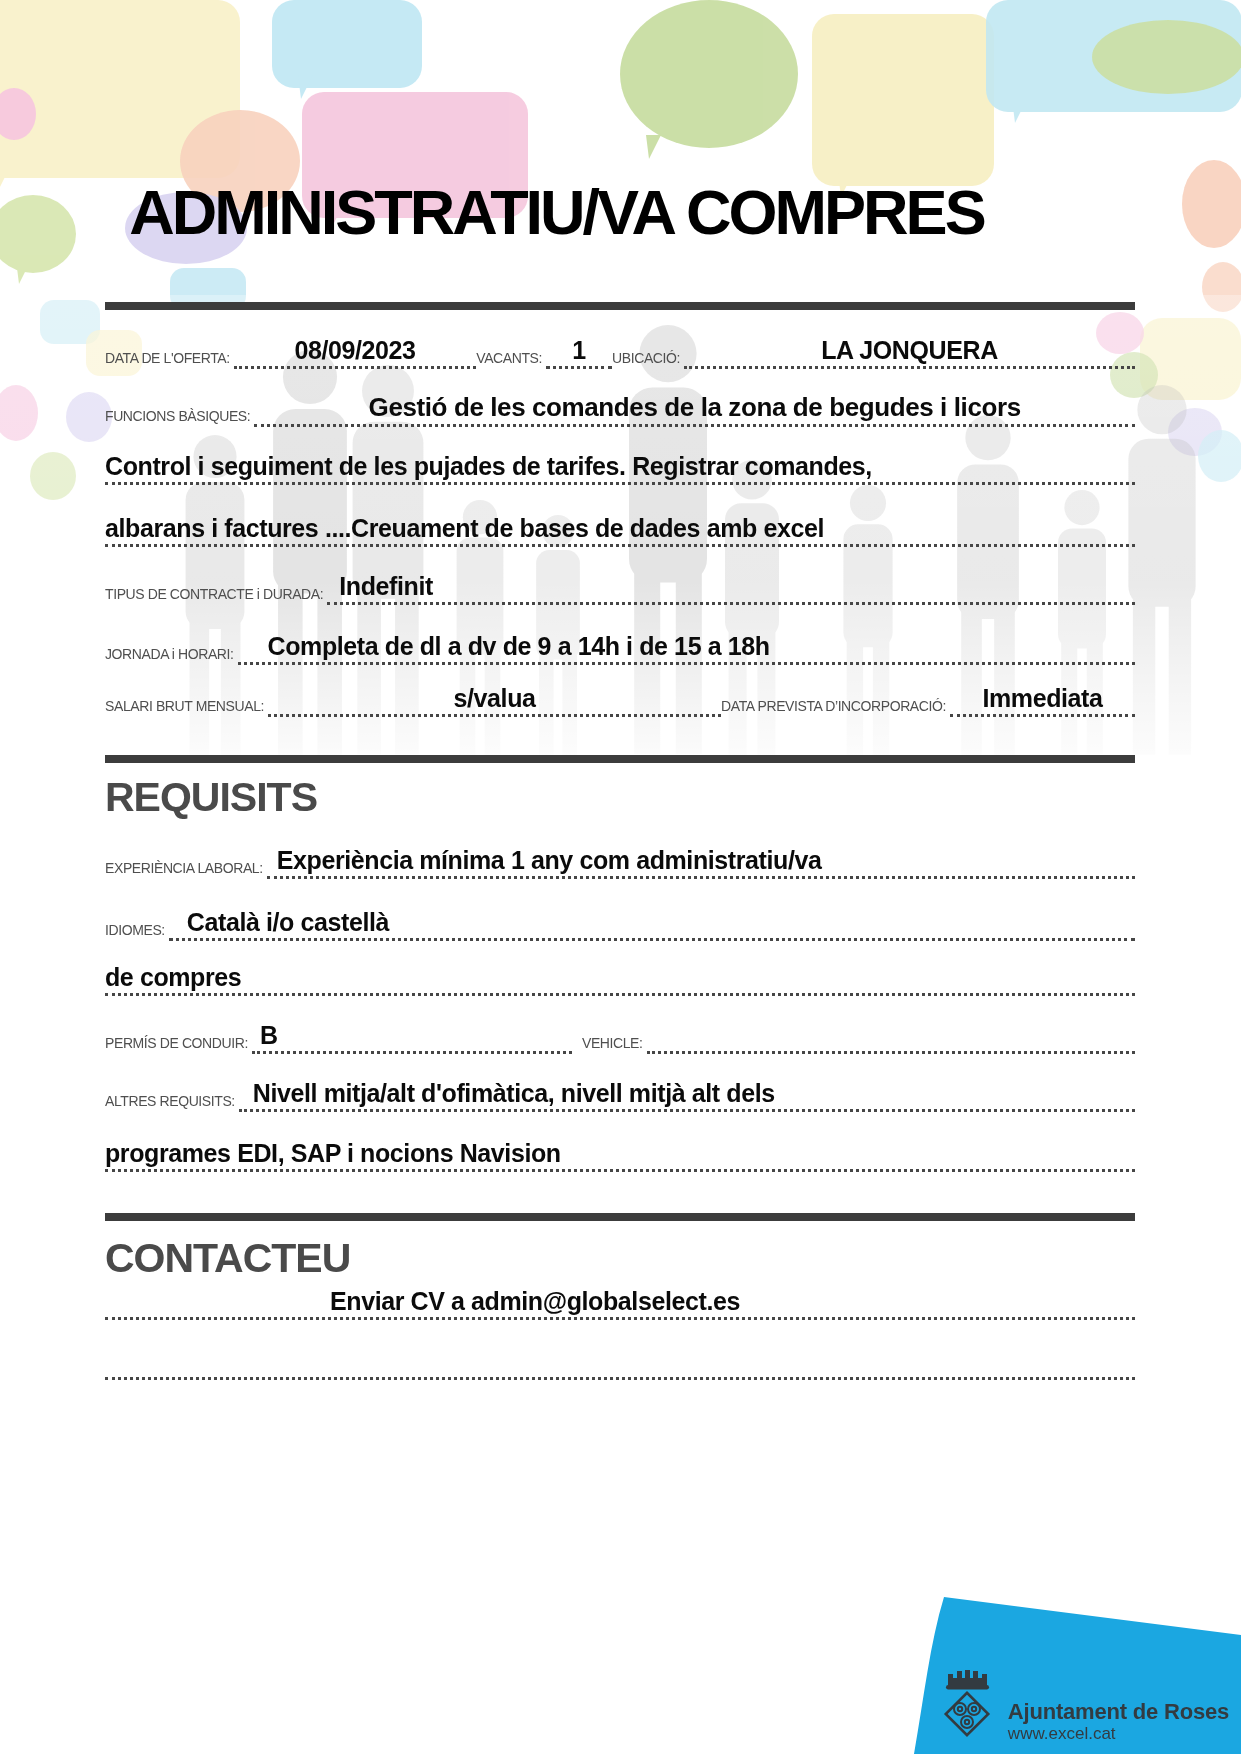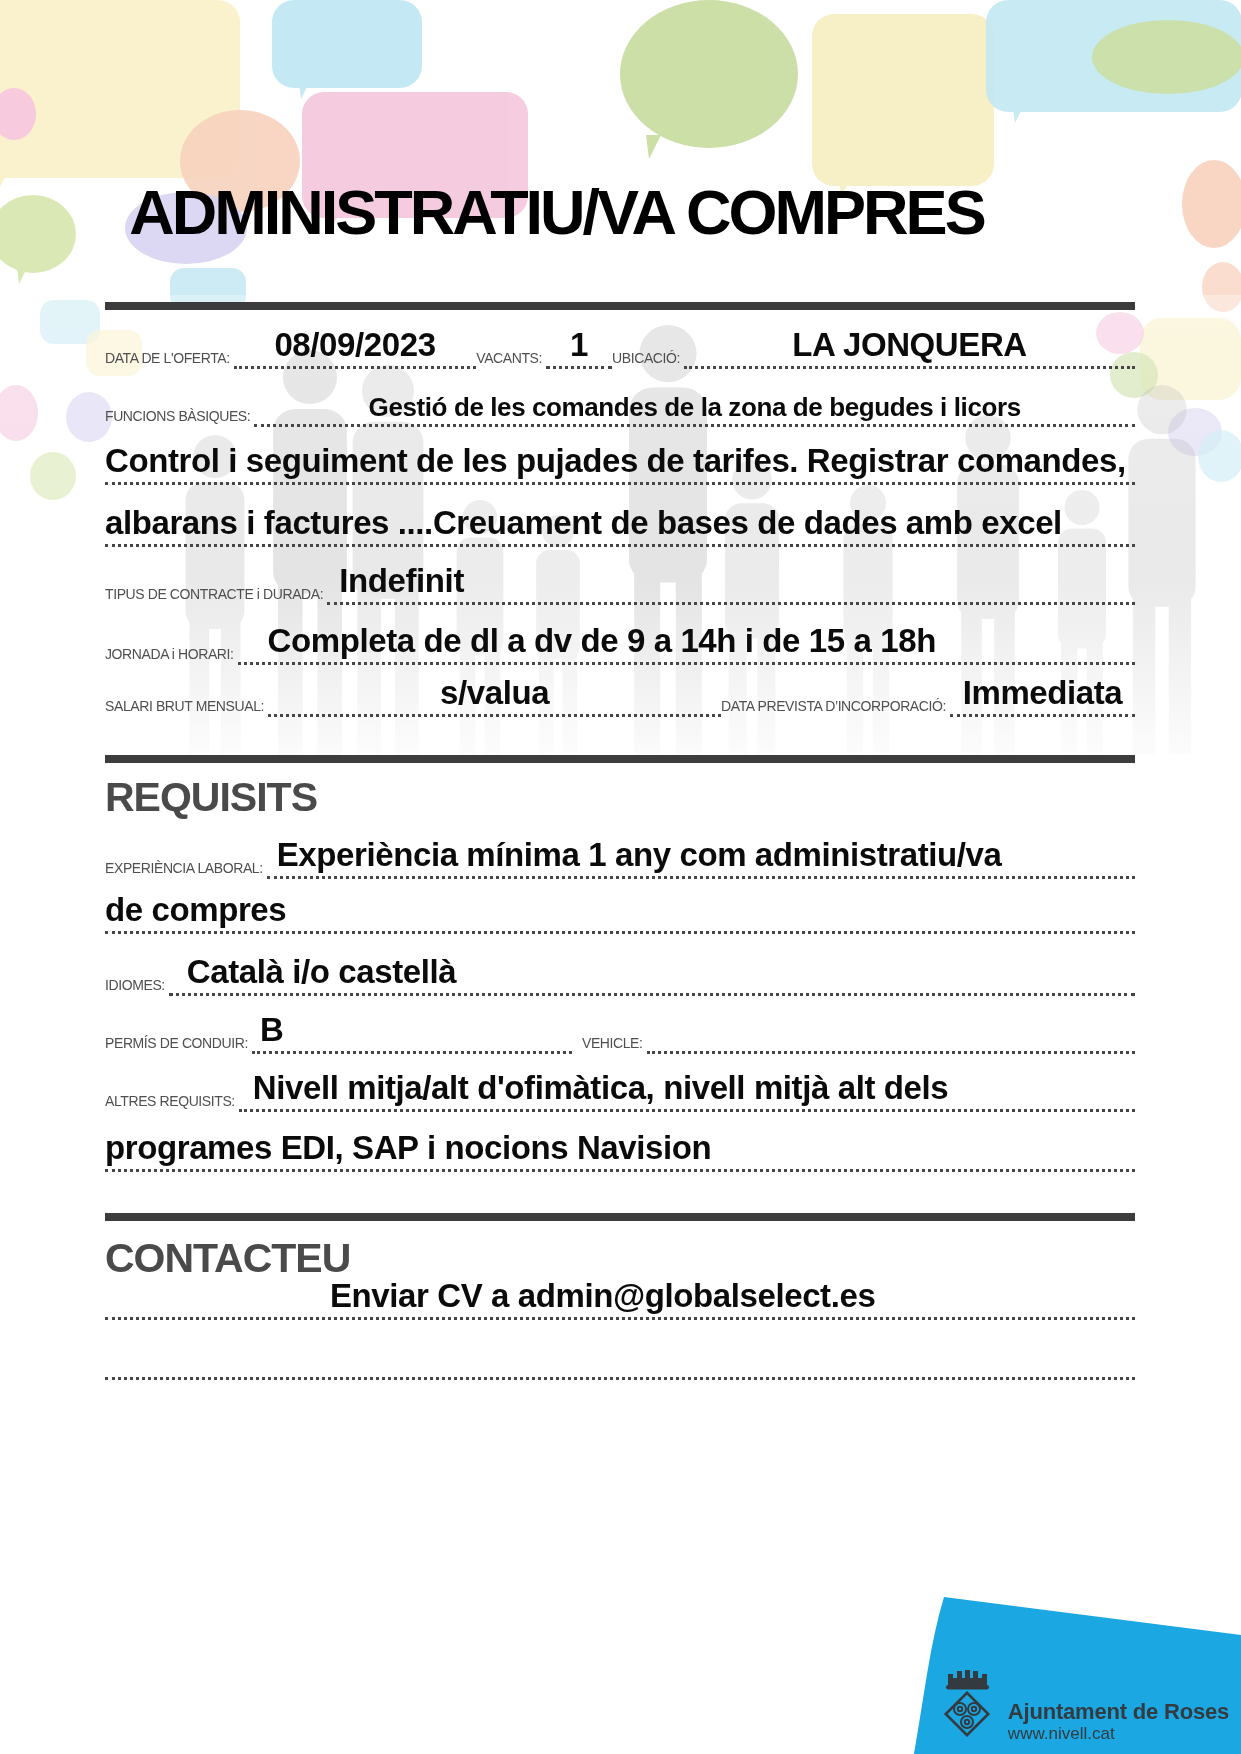--- a/index.html
+++ b/index.html
@@ -29,21 +29,21 @@
     font-weight:bold;font-size:63px;letter-spacing:-3px;color:#000;line-height:1.08;white-space:nowrap;}
 
   
   .content{position:absolute;left:105px;width:1030px;top:302px;z-index:2;}
   .rule{height:8px;background:#3c3c3c;}
   .field{display:flex;align-items:flex-end;}
   .flabel{font-size:14px;color:#4f4f4f;letter-spacing:-.4px;white-space:nowrap;line-height:1.05;
     border-bottom:3px solid transparent;padding-right:4px;}
   .fill{position:relative;border-bottom:3px dotted #464646;min-width:0;}
   .grow{flex:1;}
-  .val{display:block;font-weight:bold;font-size:33px;letter-spacing:-.4px;color:#0b0b0b;
+  .val{display:block;font-weight:bold;font-size:25px;letter-spacing:-.4px;color:#0b0b0b;
     white-space:nowrap;line-height:1.05;margin-bottom:3px;}
   .center .val{text-align:center;}
   .h59{height:59px}.h58{height:58px}.h62{height:62px}.h60{height:60px}.h52{height:52px}
   .h55{height:55px}.h40{height:40px}
 
   .section-heading{font-weight:bold;font-size:41px;color:#4a4a4a;letter-spacing:-1px;line-height:1.05;
     margin-top:13px;}
   .mt38{margin-top:38px}.mt41{margin-top:41px}.mt16{margin-top:16px}
 
   
@@ -228,30 +228,30 @@
     <div class="section-heading">REQUISITS</div>
 
 
     <div class="field h60">
       <span class="flabel">EXPERIÈNCIA LABORAL:</span>
       <span class="fill grow">
           <span class="val" style="padding-left:10px;">Experiència mínima 1 any com administratiu/va</span>
         </span>
     </div>
 
-    <div class="field h55">
-      <span class="fill grow">
-          <span class="val">de compres</span>
-        </span>
-    </div>
-
     <div class="field h62">
       <span class="flabel">IDIOMES:</span>
       <span class="fill grow">
           <span class="val" style="padding-left:18px;">Català i/o castellà</span>
+        </span>
+    </div>
+
+    <div class="field h55">
+      <span class="fill grow">
+          <span class="val">de compres</span>
         </span>
     </div>
 
     <div class="field h58">
       <span class="flabel">PERMÍS DE CONDUIR:</span>
       <span class="fill" style="width:320px;">
           <span class="val" style="padding-left:8px;">B</span>
         </span>
       <span class="flabel" style="padding-left:10px;">VEHICLE:</span>
       <span class="fill grow">
@@ -303,17 +303,17 @@
         <circle cx="22" cy="41" r="6"></circle>
           <circle cx="22" cy="41" r="2.2"></circle>
         <circle cx="36" cy="41" r="6"></circle>
           <circle cx="36" cy="41" r="2.2"></circle>
         <circle cx="29" cy="54" r="6"></circle>
           <circle cx="29" cy="54" r="2.2"></circle>
       </g>
     </svg>
     <div class="org">
       <div class="name">Ajuntament de Roses</div>
-      <div class="site">www.nivell.cat</div>
+      <div class="site">www.excel.cat</div>
     </div>
   </div>
 
 </div>
 
 </body></html>

